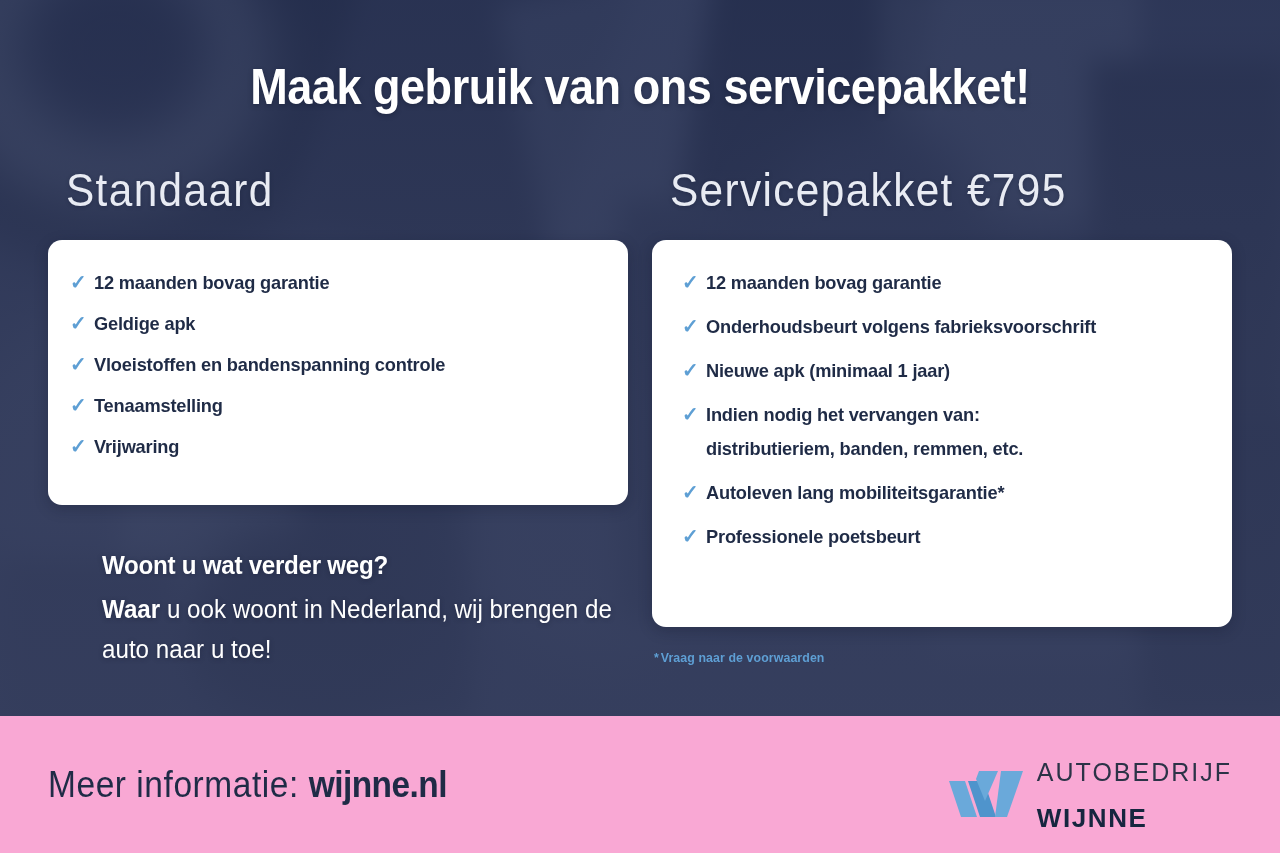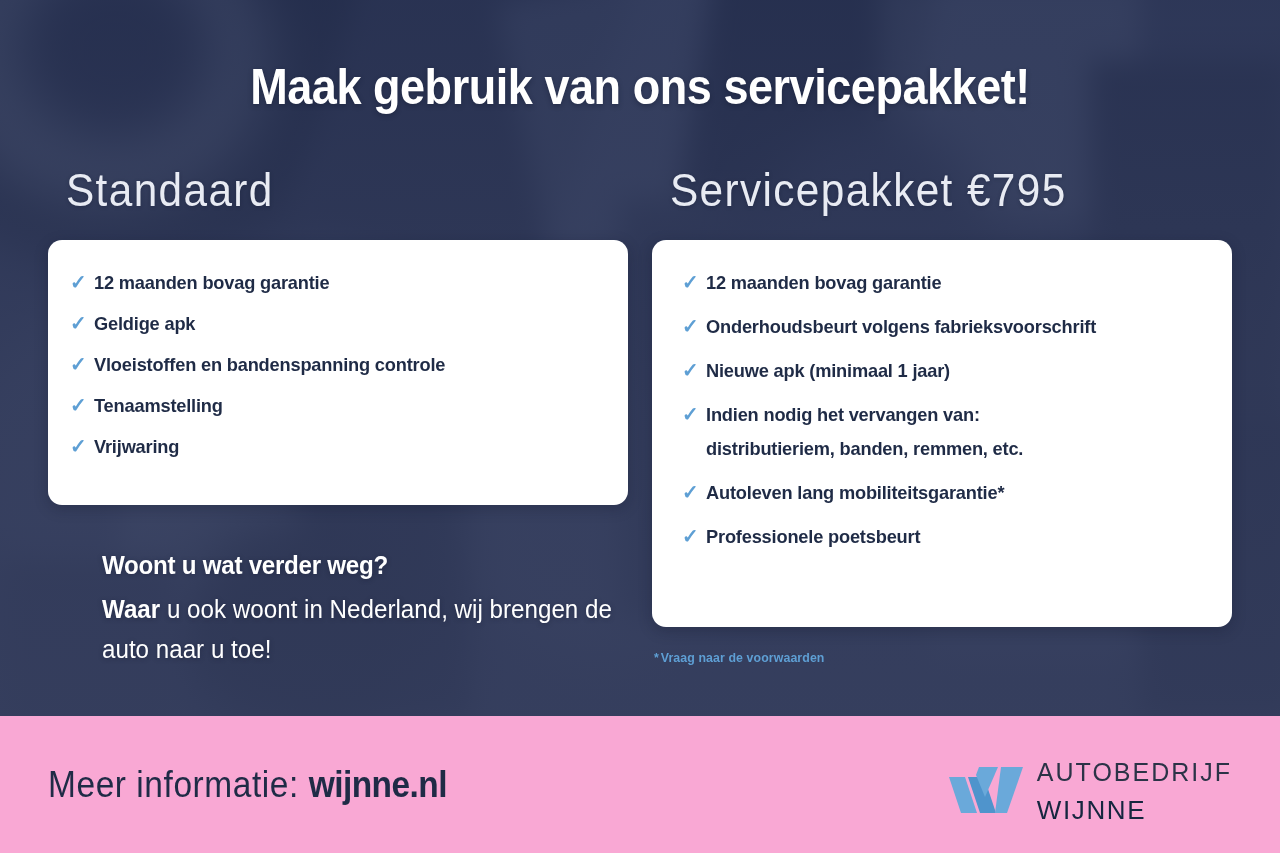--- a/index.html
+++ b/index.html
@@ -169,23 +169,23 @@
   }
   .logo-words .w1 {
     color:#2b3347;
     font-size:25px;
     font-weight:300;
     letter-spacing:2.0px;
   }
   .logo-words .w2 {
     color:#16263f;
     font-size:26px;
-    font-weight:normal;
+    font-weight:bold;
     letter-spacing:1.6px;
-    margin-top:12px;
+    margin-top:20px;
   }
 </style>
 </head>
 <body>
 
 <div class="banner">
 
   <div class="bg-photo">
     <div class="blob" style="left:-120px;  top:-170px; width:520px; height:440px; background:#1d2540;"></div>
     <div class="blob" style="left:-60px;   top:-90px;  width:330px; height:300px; background:#8f9ab8; opacity:.55;"></div>

